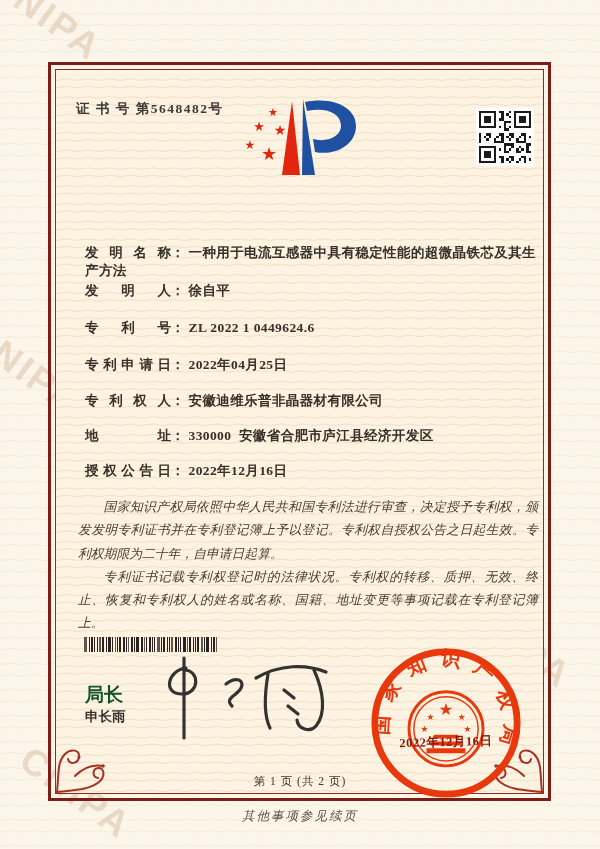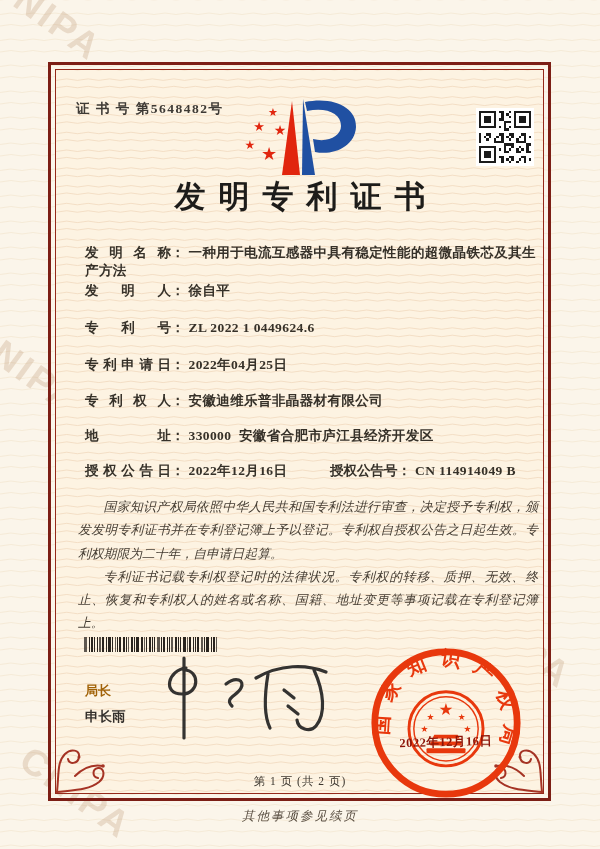--- a/index.html
+++ b/index.html
@@ -31,21 +31,21 @@
   .f-label{display:inline-block;width:86px;text-align:justify;text-align-last:justify;vertical-align:top;}
   .f-colon{display:inline-block;margin-right:4px;}
   .f-val{letter-spacing:.4px;}
   .f-pair2{position:absolute;left:245px;top:0;white-space:nowrap;}
   .paras{position:absolute;left:78px;top:496px;width:460px;font-size:12.8px;line-height:1.82;
          color:#453d33;font-style:italic;text-align:justify;}
   .paras p{margin:0;text-indent:2em;}
   .barcode{position:absolute;left:84px;top:637px;height:15px;display:flex;align-items:stretch;}
   .barcode span{display:inline-block;background:#29241f;}
   .signer-title{position:absolute;left:85px;top:682px;font-family:"Liberation Sans","DejaVu Sans",sans-serif;
-                font-size:13px;font-weight:bold;color:#a16207;}
+                font-size:19px;font-weight:bold;color:#14532d;}
   .signer-name{position:absolute;left:85px;top:708px;font-family:Liberation Sans, sans-serif;
                font-size:13.5px;font-weight:bold;color:#34302c;}
   .signature{position:absolute;left:148px;top:652px;width:190px;height:95px;}
   .seal{position:absolute;left:368px;top:645px;width:156px;height:156px;}
   .seal svg{width:156px;height:156px;display:block;}
   .seal-date{position:absolute;left:4px;top:89px;width:148px;text-align:center;font-size:12.5px;
              font-weight:700;color:#8c1408;letter-spacing:.5px;transform:rotate(-1.5deg);}
   .page-footer{position:absolute;left:0;right:0;top:774px;text-align:center;font-size:11.5px;
                color:#3c362e;letter-spacing:1px;}
   .note{position:absolute;left:0;right:0;top:808px;text-align:center;font-size:12.5px;
@@ -357,21 +357,20 @@
         <rect x="2" y="2" width="3" height="3" fill="#1a1a1a"></rect>
         <rect x="14" y="0" width="7" height="7" fill="#1a1a1a"></rect>
         <rect x="15" y="1" width="5" height="5" fill="#fff"></rect>
         <rect x="16" y="2" width="3" height="3" fill="#1a1a1a"></rect>
         <rect x="0" y="14" width="7" height="7" fill="#1a1a1a"></rect>
         <rect x="1" y="15" width="5" height="5" fill="#fff"></rect>
         <rect x="2" y="16" width="3" height="3" fill="#1a1a1a"></rect>
       </svg>
   </div>
 
-  <h1 class="title">发明专利证书</h1>
 
   <div class="f-row" style="top:244px;">
     <span class="f-label">发明名称</span><span class="f-colon">：</span><span class="f-val" style="white-space:normal;">一种用于电流互感器中具有稳定性能的超微晶铁芯及其生产方法</span>
   </div>
   <div class="f-row" style="top:282px;">
     <span class="f-label">发明人</span><span class="f-colon">：</span><span class="f-val">徐自平</span>
   </div>
   <div class="f-row" style="top:319px;">
     <span class="f-label">专利号</span><span class="f-colon">：</span><span class="f-val">ZL 2022 1 0449624.6</span>
   </div>
@@ -379,23 +378,20 @@
     <span class="f-label">专利申请日</span><span class="f-colon">：</span><span class="f-val">2022年04月25日</span>
   </div>
   <div class="f-row" style="top:392px;">
     <span class="f-label">专利权人</span><span class="f-colon">：</span><span class="f-val">安徽迪维乐普非晶器材有限公司</span>
   </div>
   <div class="f-row" style="top:427px;">
     <span class="f-label">地址</span><span class="f-colon">：</span><span class="f-val" style="white-space:pre;">330000  安徽省合肥市庐江县经济开发区</span>
   </div>
   <div class="f-row" style="top:462px;">
     <span class="f-label">授权公告日</span><span class="f-colon">：</span><span class="f-val">2022年12月16日</span>
-    <span class="f-pair2">
-      <span>授权公告号</span><span class="f-colon">：</span><span class="f-val">CN 114914049 B</span>
-    </span>
   </div>
 
   <div class="paras">
     <p>国家知识产权局依照中华人民共和国专利法进行审查，决定授予专利权，颁发发明专利证书并在专利登记簿上予以登记。专利权自授权公告之日起生效。专利权期限为二十年，自申请日起算。</p>
     <p>专利证书记载专利权登记时的法律状况。专利权的转移、质押、无效、终止、恢复和专利权人的姓名或名称、国籍、地址变更等事项记载在专利登记簿上。</p>
   </div>
 
   <div class="barcode" id="barcode">
       <span style="width:3px;margin-right:2px;opacity:0.75"></span>
       <span style="width:1px;margin-right:1px;opacity:1"></span>

